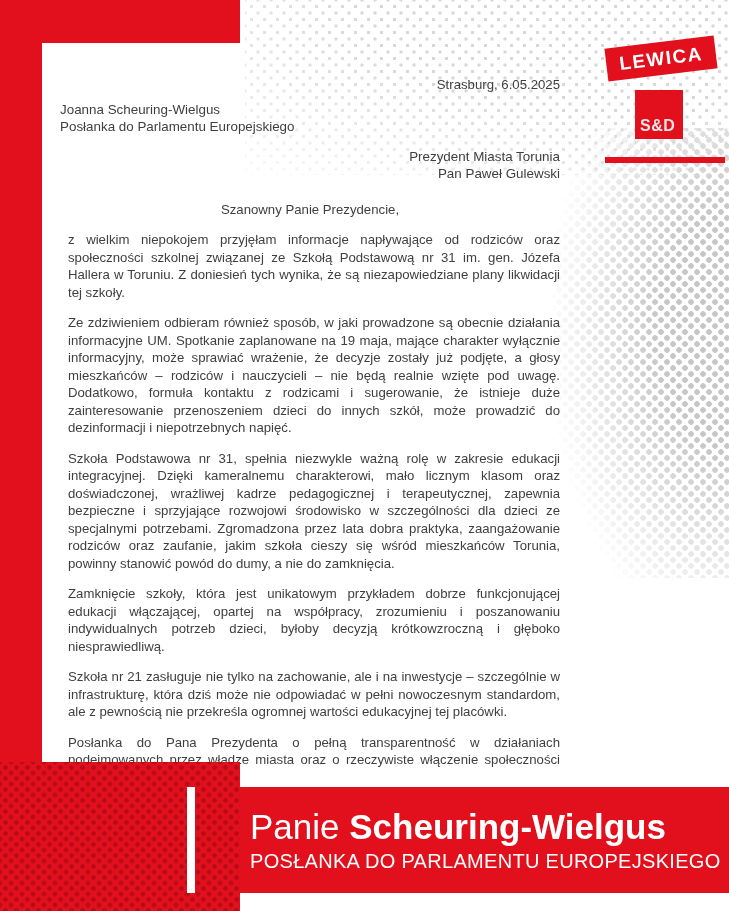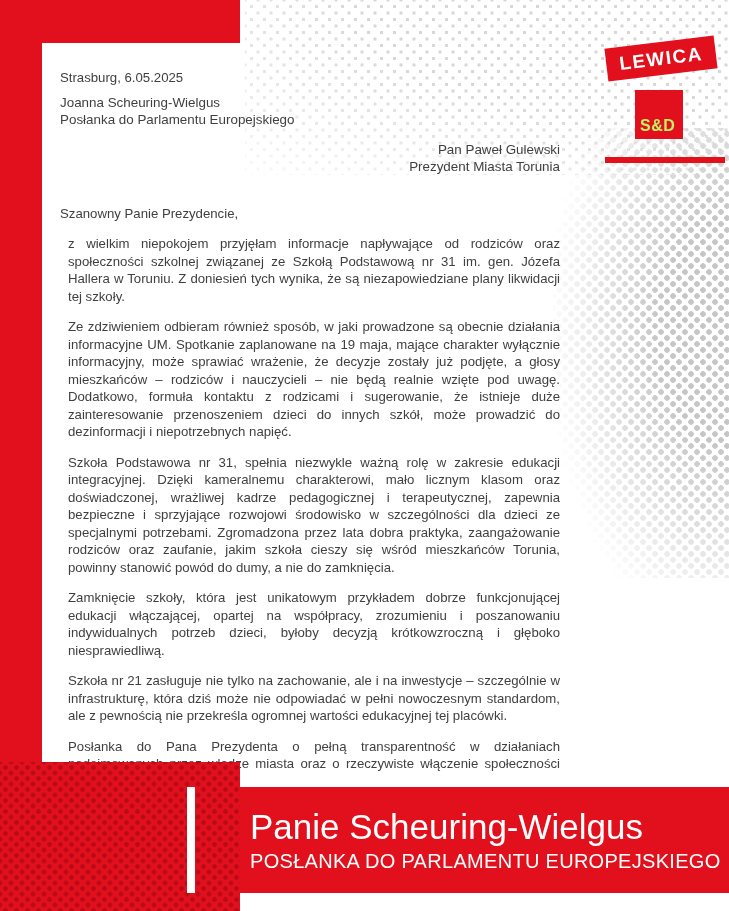--- a/index.html
+++ b/index.html
@@ -37,46 +37,46 @@
             mask-image:radial-gradient(125% 85% at 98% 45%, #000 30%, transparent 82%);
   }
   
   .lewica{
     position:absolute;left:606px;top:42px;width:110px;height:33px;background:var(--red);
     transform:rotate(-7deg);display:flex;align-items:center;justify-content:center;
     color:#fff;font-weight:700;font-size:19px;letter-spacing:1.5px;
   }
   .sd{
     position:absolute;left:635px;top:90px;width:48px;height:49px;background:var(--red);
-    display:flex;align-items:flex-end;color:#bef264;font-weight:700;font-size:16px;
+    display:flex;align-items:flex-end;color:#e5e5e5;font-weight:700;font-size:16px;
     padding:0 0 4px 5px;box-sizing:border-box;letter-spacing:.5px;
   }
   .red-bar{position:absolute;left:605px;top:157px;width:120px;height:6px;background:var(--red);}
   
   .letter{position:absolute;left:60px;top:43px;width:500px;font-size:13.2px;line-height:17.5px;}
-  .date-line{margin-top:26px;}
+  .date-line{text-align:right;margin-top:33px;}
   .sender{margin-top:7px;line-height:17px;font-size:13.4px;}
   .recipient{margin-top:13px;text-align:right;line-height:17px;font-size:13.4px;}
-  .salutation{margin-top:30px;}
+  .salutation{margin-top:19px;text-align:center;}
   .letter p.para{margin:13px 0 0 8px;text-align:justify;}
   
   .red-dotted{
     position:absolute;left:0;top:762px;width:240px;height:149px;background-color:var(--red);
     background-image:
       radial-gradient(circle, var(--dotred) 2px, transparent 2.6px),
       radial-gradient(circle, var(--dotred) 2px, transparent 2.6px);
     background-size:11px 11px;background-position:0 0,5.5px 5.5px;
   }
   .banner{
     position:absolute;left:240px;top:787px;width:489px;height:106px;background:var(--red);
     display:flex;flex-direction:column;justify-content:center;gap:6px;
     padding-left:10px;box-sizing:border-box;color:#fff;
   }
   .banner-name{font-size:35px;line-height:36px;font-weight:400;white-space:nowrap;}
-  .banner-name b{font-weight:400;text-align:center;}
+  .banner-name b{font-weight:700;text-align:center;}
   .banner-sub{font-size:20px;line-height:21px;font-weight:500;letter-spacing:.3px;white-space:nowrap;}
   .white-line{position:absolute;left:187px;top:787px;width:8px;height:106px;background:#fff;}
 </style>
 </head>
 <body>
 
 <div class="page">
 
   <div class="left-strip"></div>
   <div class="top-block"></div>
@@ -93,22 +93,22 @@
 
   <div class="letter">
     <div class="date-line">Strasburg, 6.05.2025</div>
 
     <div class="sender">
       <div>Joanna Scheuring-Wielgus</div>
       <div>Posłanka do Parlamentu Europejskiego</div>
     </div>
 
     <div class="recipient">
+      <div>Prezydent Miasta Torunia</div>
       <div>Pan Paweł Gulewski</div>
-      <div>Prezydent Miasta Torunia</div>
     </div>
 
     <div class="salutation">Szanowny Panie Prezydencie,</div>
 
     <p class="para">z wielkim niepokojem przyjęłam informacje napływające od rodziców oraz społeczności szkolnej związanej ze Szkołą Podstawową nr 31 im. gen. Józefa Hallera w Toruniu. Z doniesień tych wynika, że są niezapowiedziane plany likwidacji tej szkoły.</p>
     <p class="para">Ze zdziwieniem odbieram również sposób, w jaki prowadzone są obecnie działania informacyjne UM. Spotkanie zaplanowane na 19 maja, mające charakter wyłącznie informacyjny, może sprawiać wrażenie, że decyzje zostały już podjęte, a głosy mieszkańców – rodziców i nauczycieli – nie będą realnie wzięte pod uwagę. Dodatkowo, formuła kontaktu z rodzicami i sugerowanie, że istnieje duże zainteresowanie przenoszeniem dzieci do innych szkół, może prowadzić do dezinformacji i niepotrzebnych napięć.</p>
     <p class="para">Szkoła Podstawowa nr 31, spełnia niezwykle ważną rolę w zakresie edukacji integracyjnej. Dzięki kameralnemu charakterowi, mało licznym klasom oraz doświadczonej, wrażliwej kadrze pedagogicznej i terapeutycznej, zapewnia bezpieczne i sprzyjające rozwojowi środowisko w szczególności dla dzieci ze specjalnymi potrzebami. Zgromadzona przez lata dobra praktyka, zaangażowanie rodziców oraz zaufanie, jakim szkoła cieszy się wśród mieszkańców Torunia, powinny stanowić powód do dumy, a nie do zamknięcia.</p>
     <p class="para">Zamknięcie szkoły, która jest unikatowym przykładem dobrze funkcjonującej edukacji włączającej, opartej na współpracy, zrozumieniu i poszanowaniu indywidualnych potrzeb dzieci, byłoby decyzją krótkowzroczną i głęboko niesprawiedliwą.</p>
     <p class="para">Szkoła nr 21 zasługuje nie tylko na zachowanie, ale i na inwestycje – szczególnie w infrastrukturę, która dziś może nie odpowiadać w pełni nowoczesnym standardom, ale z pewnością nie przekreśla ogromnej wartości edukacyjnej tej placówki.</p>
     <p class="para">Posłanka do Pana Prezydenta o pełną transparentność w działaniach podejmowanych przez władze miasta oraz o rzeczywiste włączenie społeczności szkolnej w proces decyzyjny.</p>

